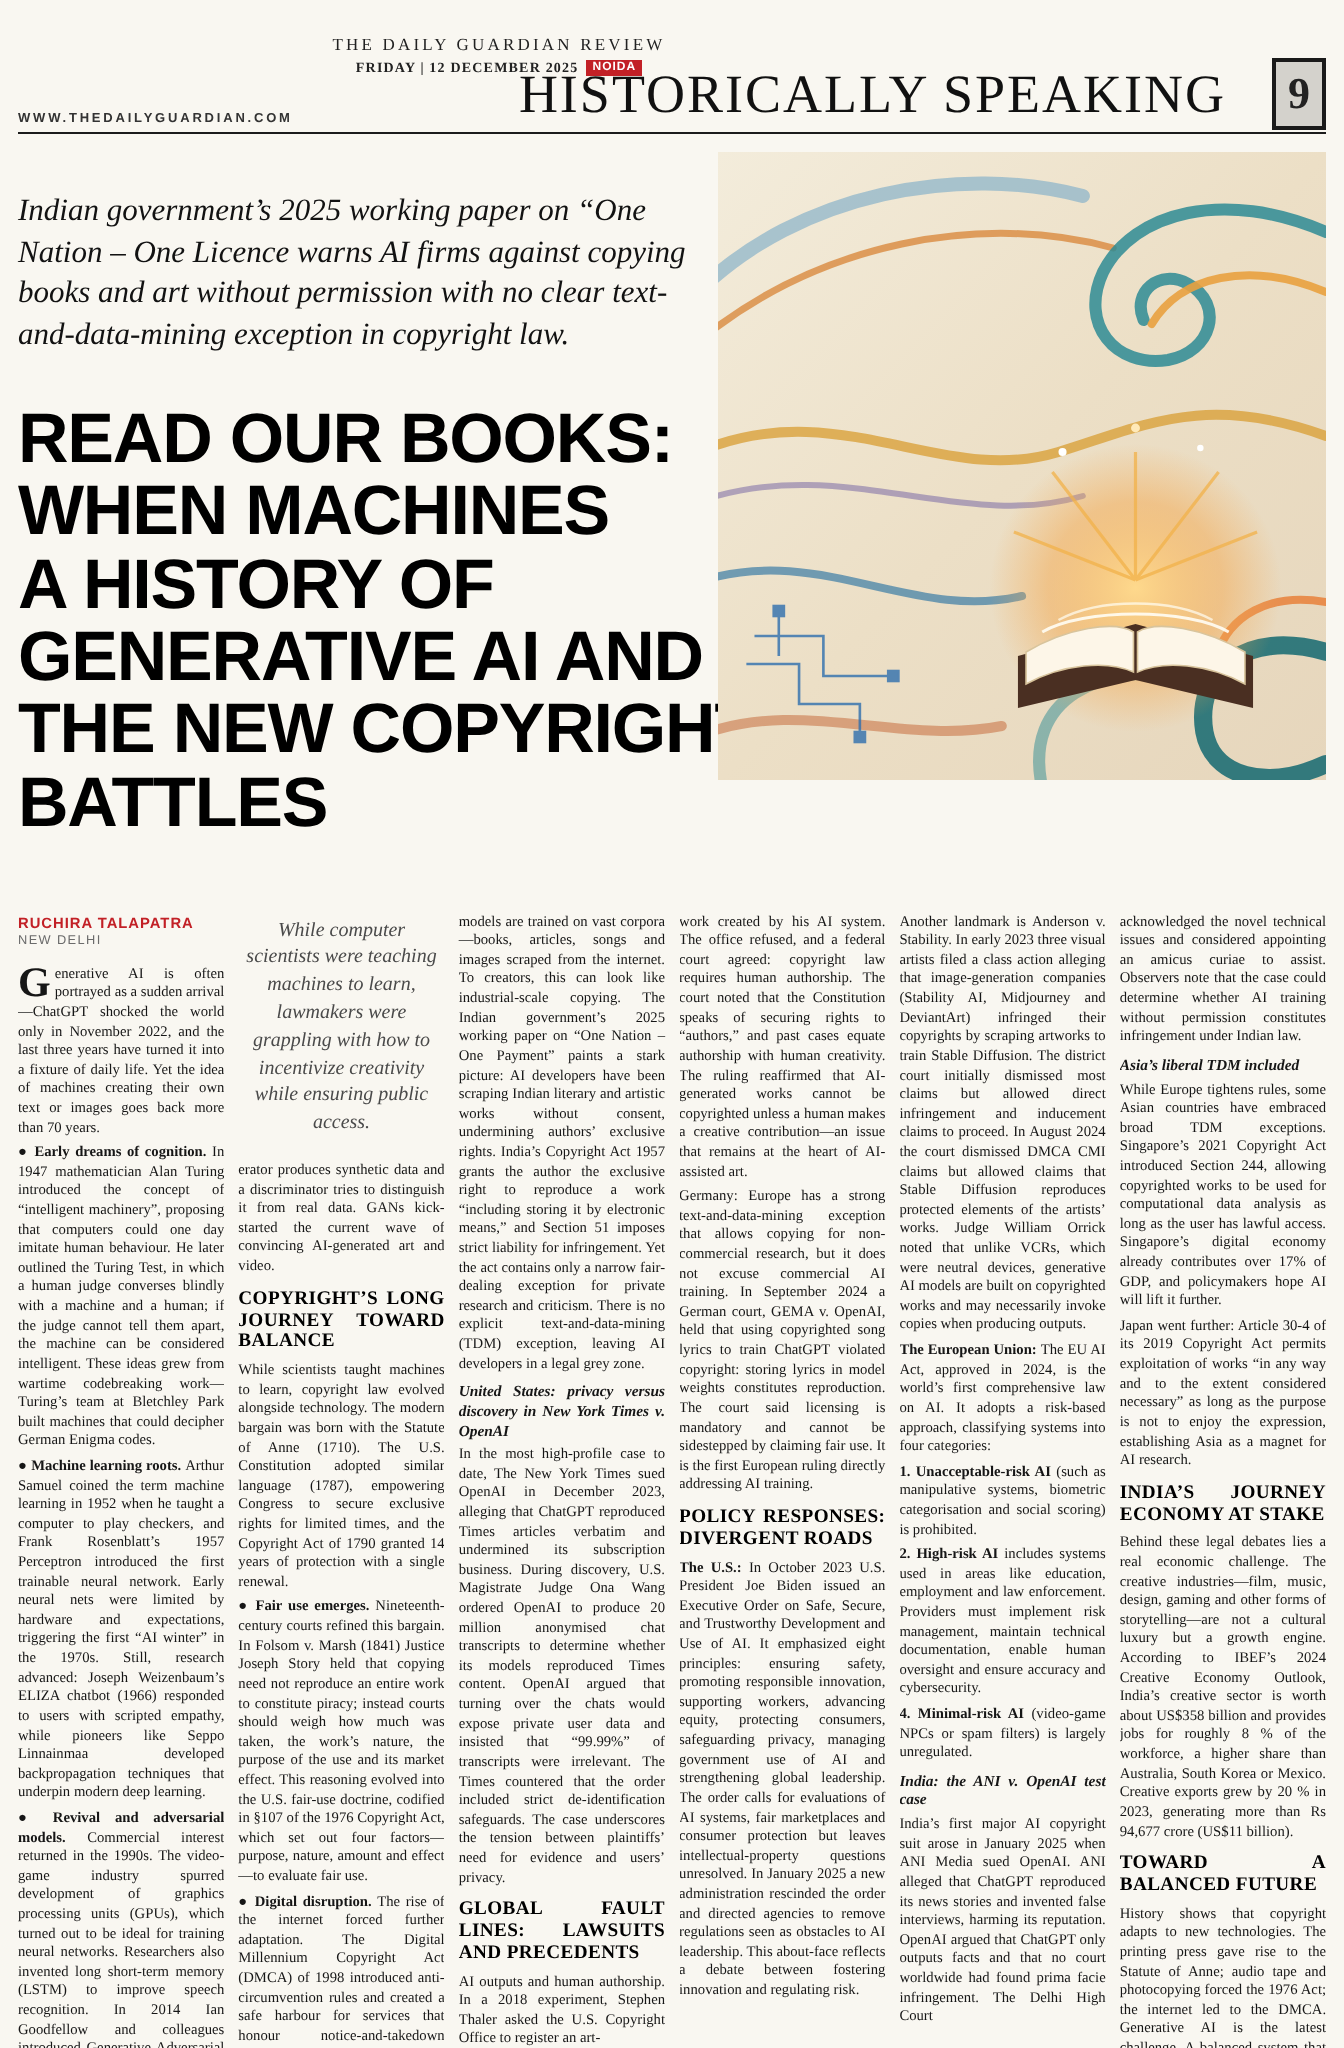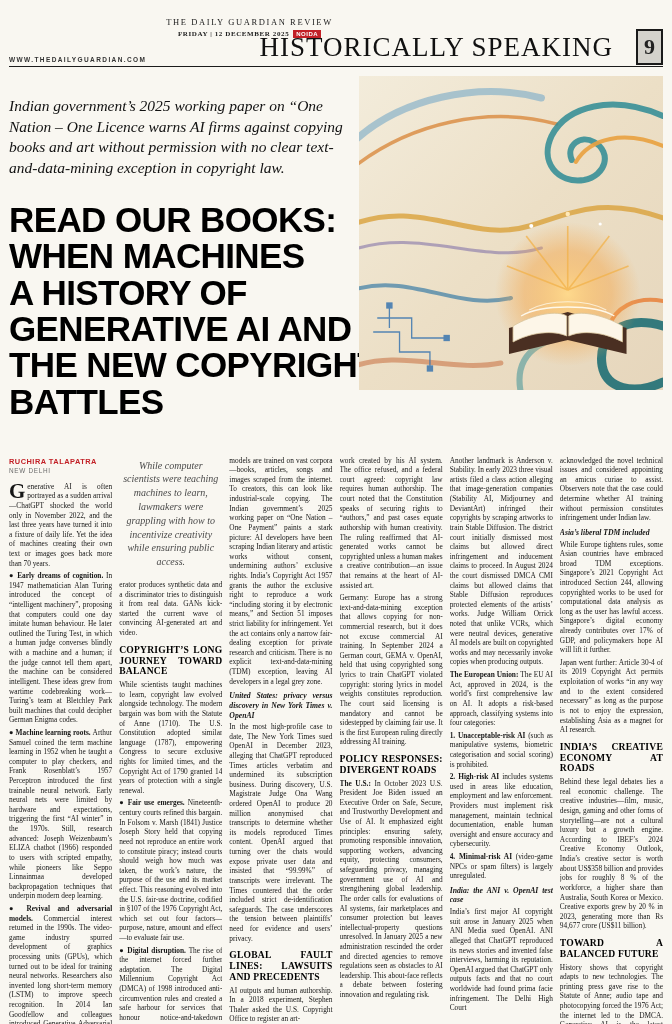--- a/index.html
+++ b/index.html
@@ -177,20 +177,20 @@
         <p class="para"><b class="lead">2. High-risk AI </b>includes systems used in areas like education, employment and law enforcement. Providers must implement risk management, maintain technical documentation, enable human oversight and ensure accuracy and cybersecurity.</p>
         <p class="para"><b class="lead">4. Minimal-risk AI </b>(video-game NPCs or spam filters) is largely unregulated.</p>
         <p class="subhead">India: the ANI v. OpenAI test case</p>
         <p class="para">India’s first major AI copyright suit arose in January 2025 when ANI Media sued OpenAI. ANI alleged that ChatGPT reproduced its news stories and invented false interviews, harming its reputation. OpenAI argued that ChatGPT only outputs facts and that no court worldwide had found prima facie infringement. The Delhi High Court</p>
       </div>
       <div class="col">
         <p class="para">acknowledged the novel technical issues and considered appointing an amicus curiae to assist. Observers note that the case could determine whether AI training without permission constitutes infringement under Indian law.</p>
         <p class="subhead">Asia’s liberal TDM included</p>
         <p class="para">While Europe tightens rules, some Asian countries have embraced broad TDM exceptions. Singapore’s 2021 Copyright Act introduced Section 244, allowing copyrighted works to be used for computational data analysis as long as the user has lawful access. Singapore’s digital economy already contributes over 17% of GDP, and policymakers hope AI will lift it further.</p>
         <p class="para">Japan went further: Article 30-4 of its 2019 Copyright Act permits exploitation of works “in any way and to the extent considered necessary” as long as the purpose is not to enjoy the expression, establishing Asia as a magnet for AI research.</p>
-        <h3 class="sec-heading">INDIA’S CREATIVE ECONOMY AT ROADS</h3>
+        <h3 class="sec-heading">INDIA’S JOURNEY ECONOMY AT STAKE</h3>
         <p class="para">Behind these legal debates lies a real economic challenge. The creative industries—film, music, design, gaming and other forms of storytelling—are not a cultural luxury but a growth engine. According to IBEF’s 2024 Creative Economy Outlook, India’s creative sector is worth about US$358 billion and provides jobs for roughly 8 % of the workforce, a higher share than Australia, South Korea or Mexico. Creative exports grew by 20 % in 2023, generating more than Rs 94,677 crore (US$11 billion).</p>
         <h3 class="sec-heading">TOWARD A BALANCED FUTURE</h3>
         <p class="para">History shows that copyright adapts to new technologies. The printing press gave rise to the Statute of Anne; audio tape and photocopying forced the 1976 Act; the internet led to the DMCA. Generative AI is the latest challenge. A balanced system that respects authors’ rights and enables responsible AI research could let machines read and learn from our stories without erasing the people who create them.</p>
       </div>
     </section>
 
 </div>
 
 </body></html>

